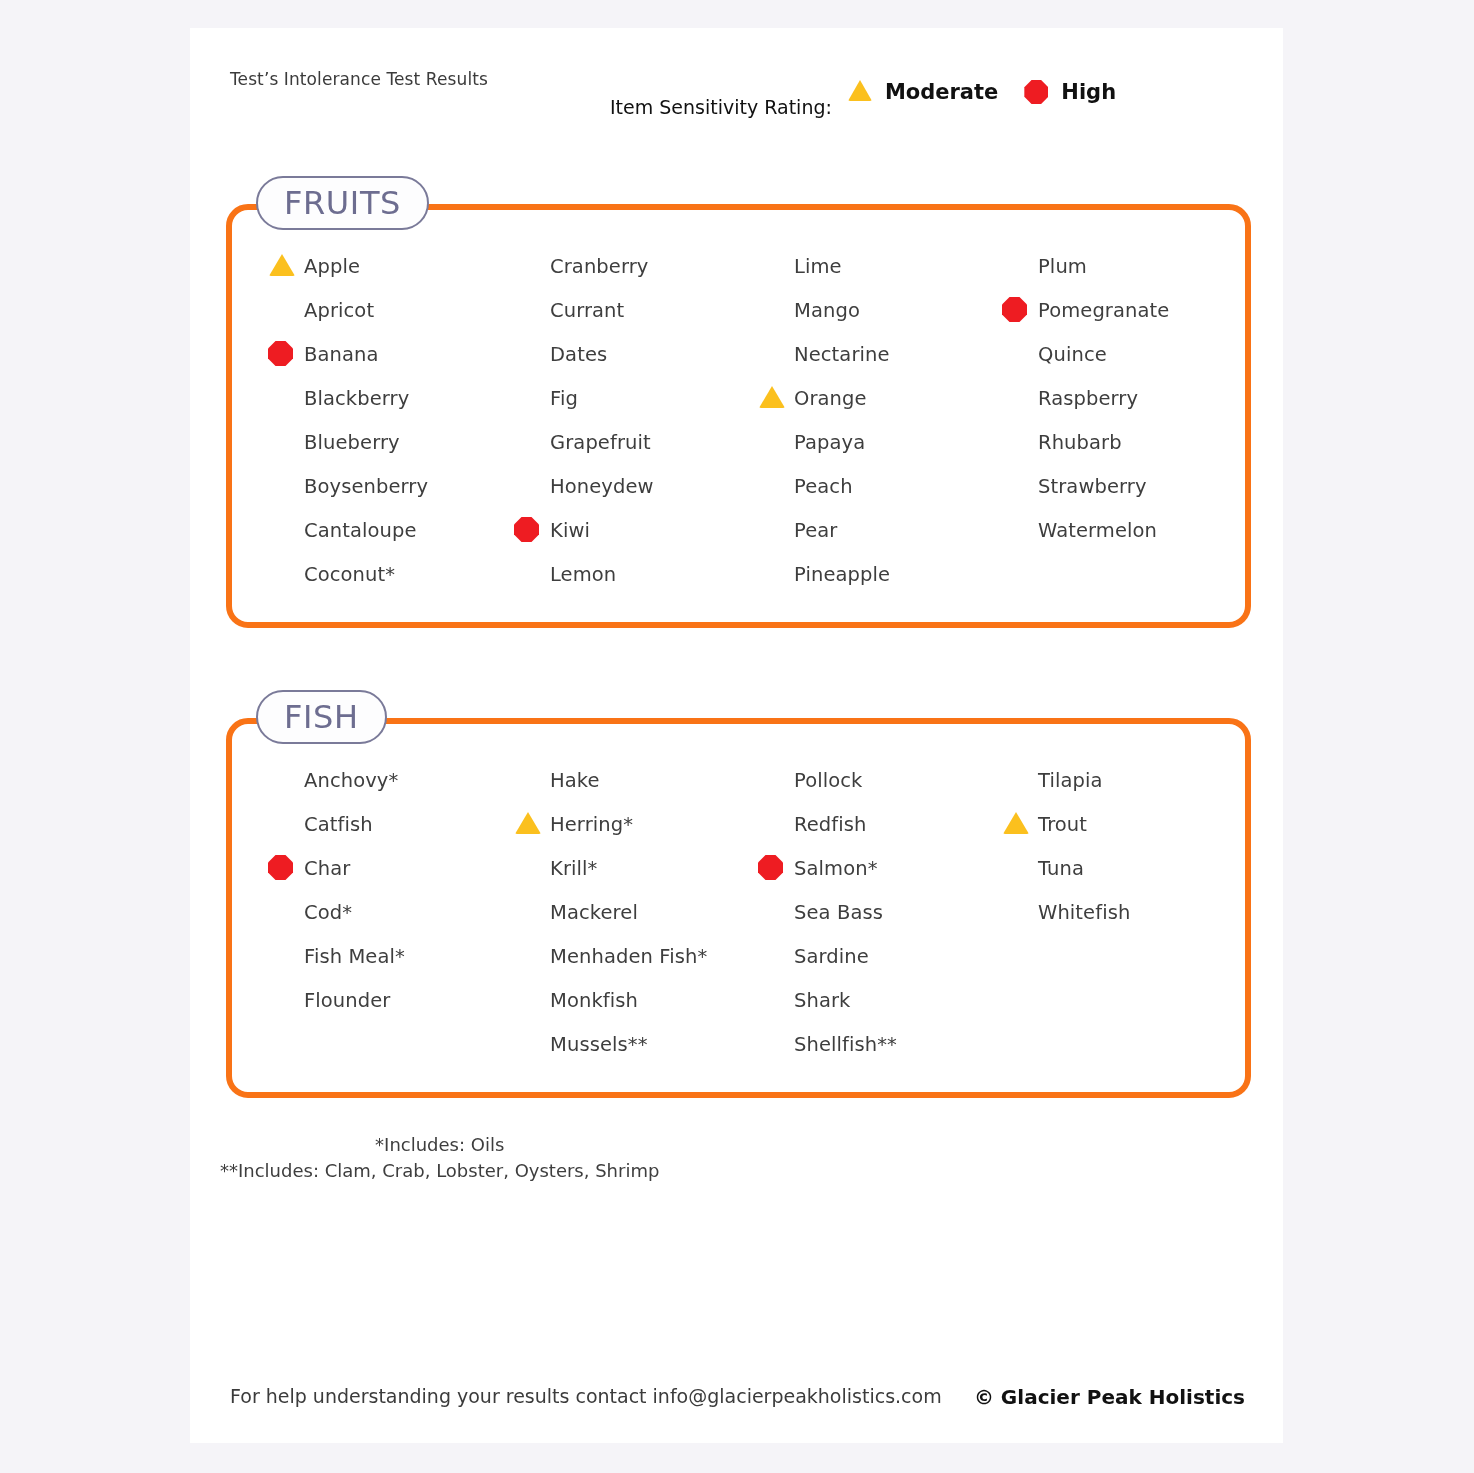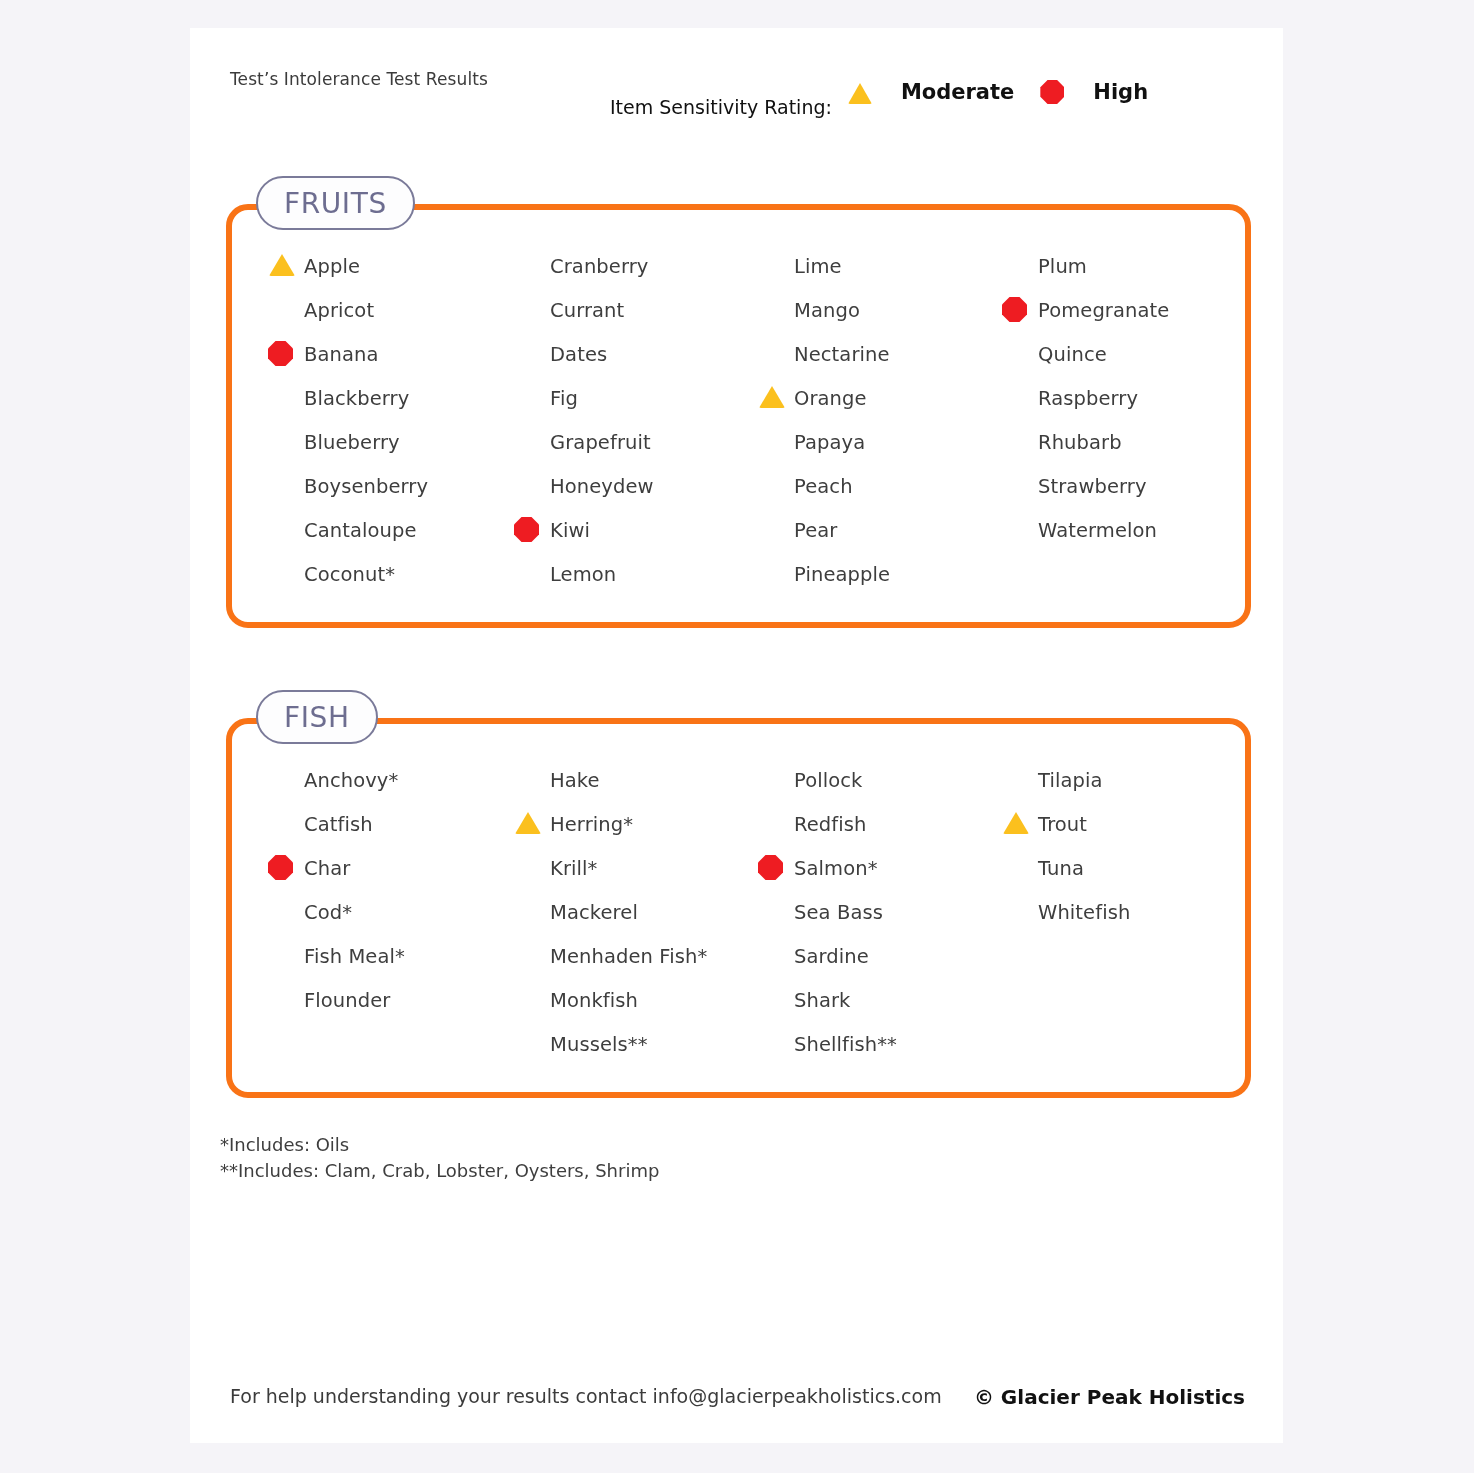--- a/index.html
+++ b/index.html
@@ -50,23 +50,22 @@
   }
   .legend-title {
     font-size: 19px;
     font-weight: normal;
     color: #111111;
     margin-right: 16px;
     margin-top: 30px;
   }
   .legend-item {
     display: flex;
-    align-items: flex-end;
+    align-items: flex-start;
     margin-right: 26px;
-    gap: 16px;
   }
   .legend-item:last-child { margin-right: 0; }
   .legend-label {
     font-size: 21px;
     font-weight: bold;
     color: #111111;
     margin-left: 13px;
   }
 
   
@@ -125,21 +124,21 @@
     border: 2px solid #7a7a99;
     border-radius: 30px;
     background: #fdfdfe;
     display: flex;
     align-items: center;
     justify-content: center;
     box-sizing: border-box;
     z-index: 3;
   }
   .section-pill span {
-    font-size: 28px;
+    font-size: 32px;
     color: #6d6d90;
     letter-spacing: .6px;
   }
 
   .grid {
     position: relative;
     z-index: 2;
     display: grid;
     grid-template-columns: 246px 244px 244px 244px;
     padding: 34px 0 26px 36px;
@@ -171,21 +170,21 @@
 
   
   .footnotes {
     position: absolute;
     left: 30px;
     top: 1104px;
     font-size: 18px;
     color: #3e3e3e;
     line-height: 26px;
   }
-  .footnotes div { white-space: nowrap; }
+  .footnotes div { white-space: nowrap; text-align: center; }
 
   
   .doc-footer {
     position: absolute;
     left: 0;
     bottom: 28px;
     width: 100%;
     height: 30px;
   }
   .footer-contact {

